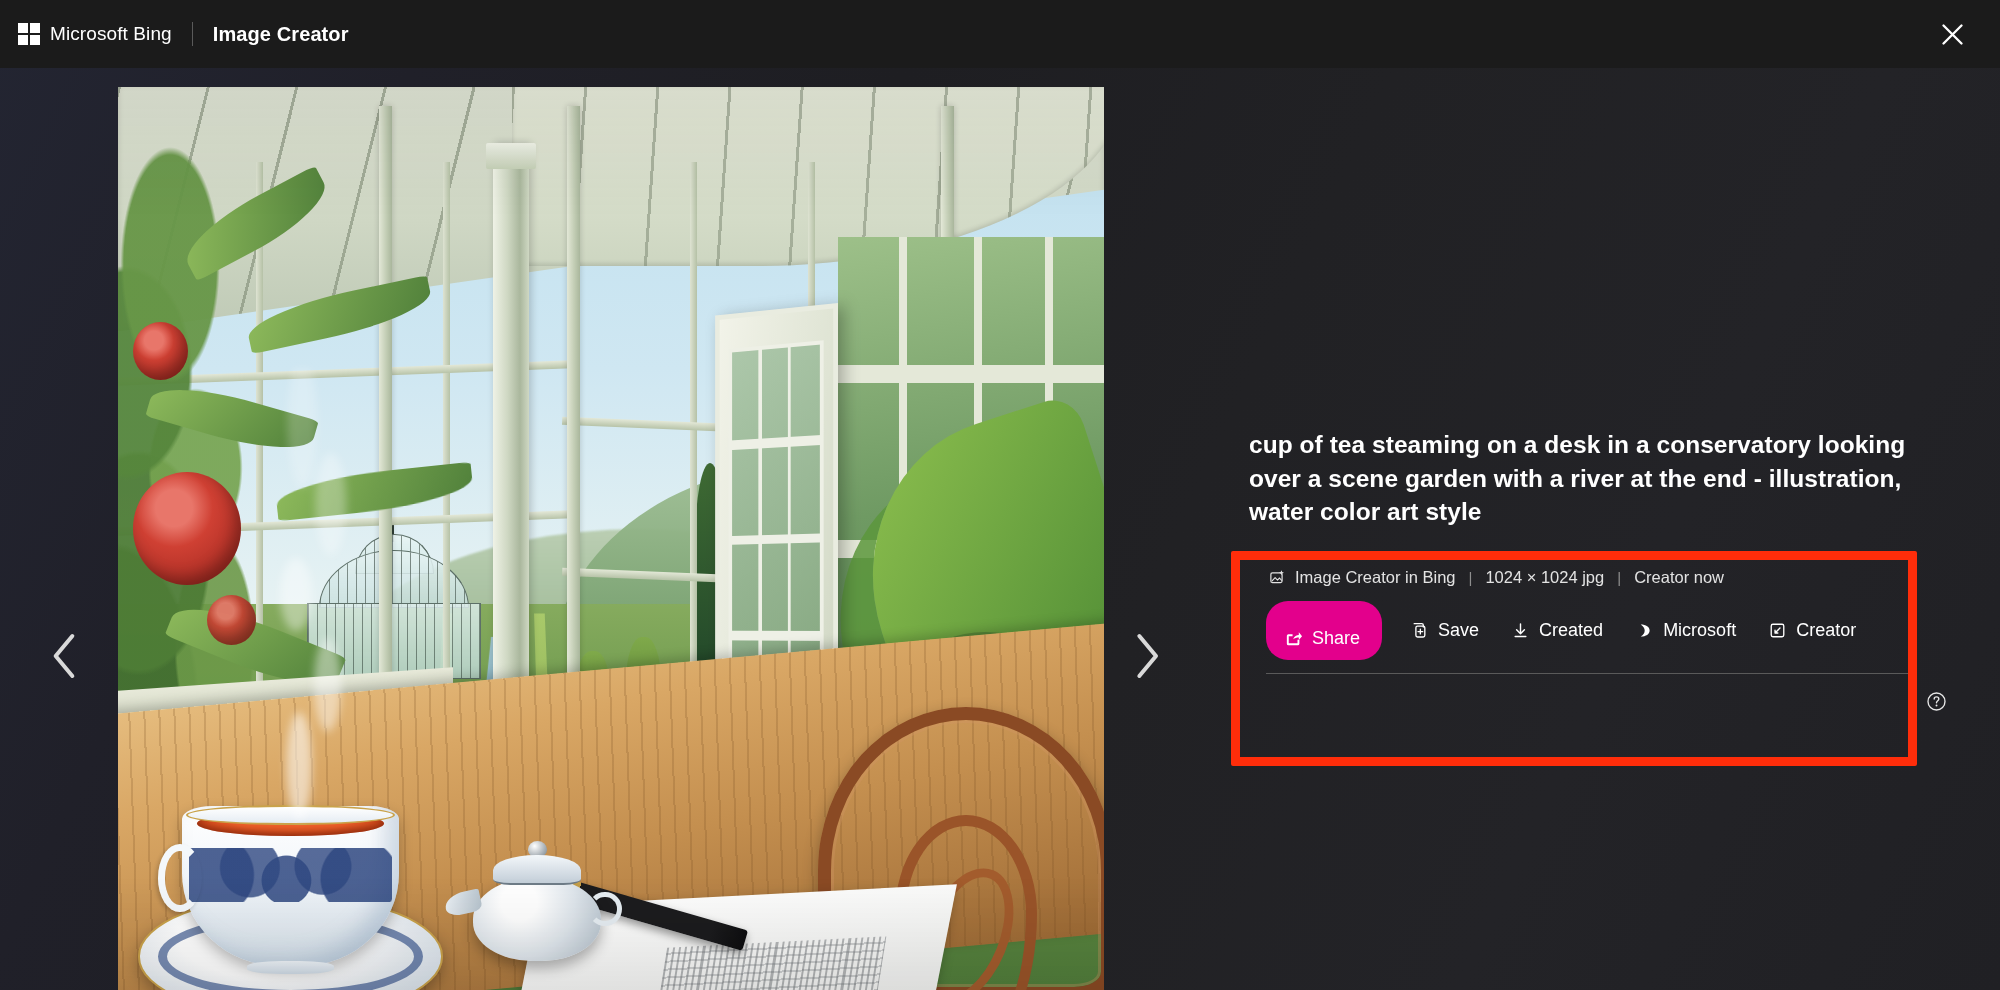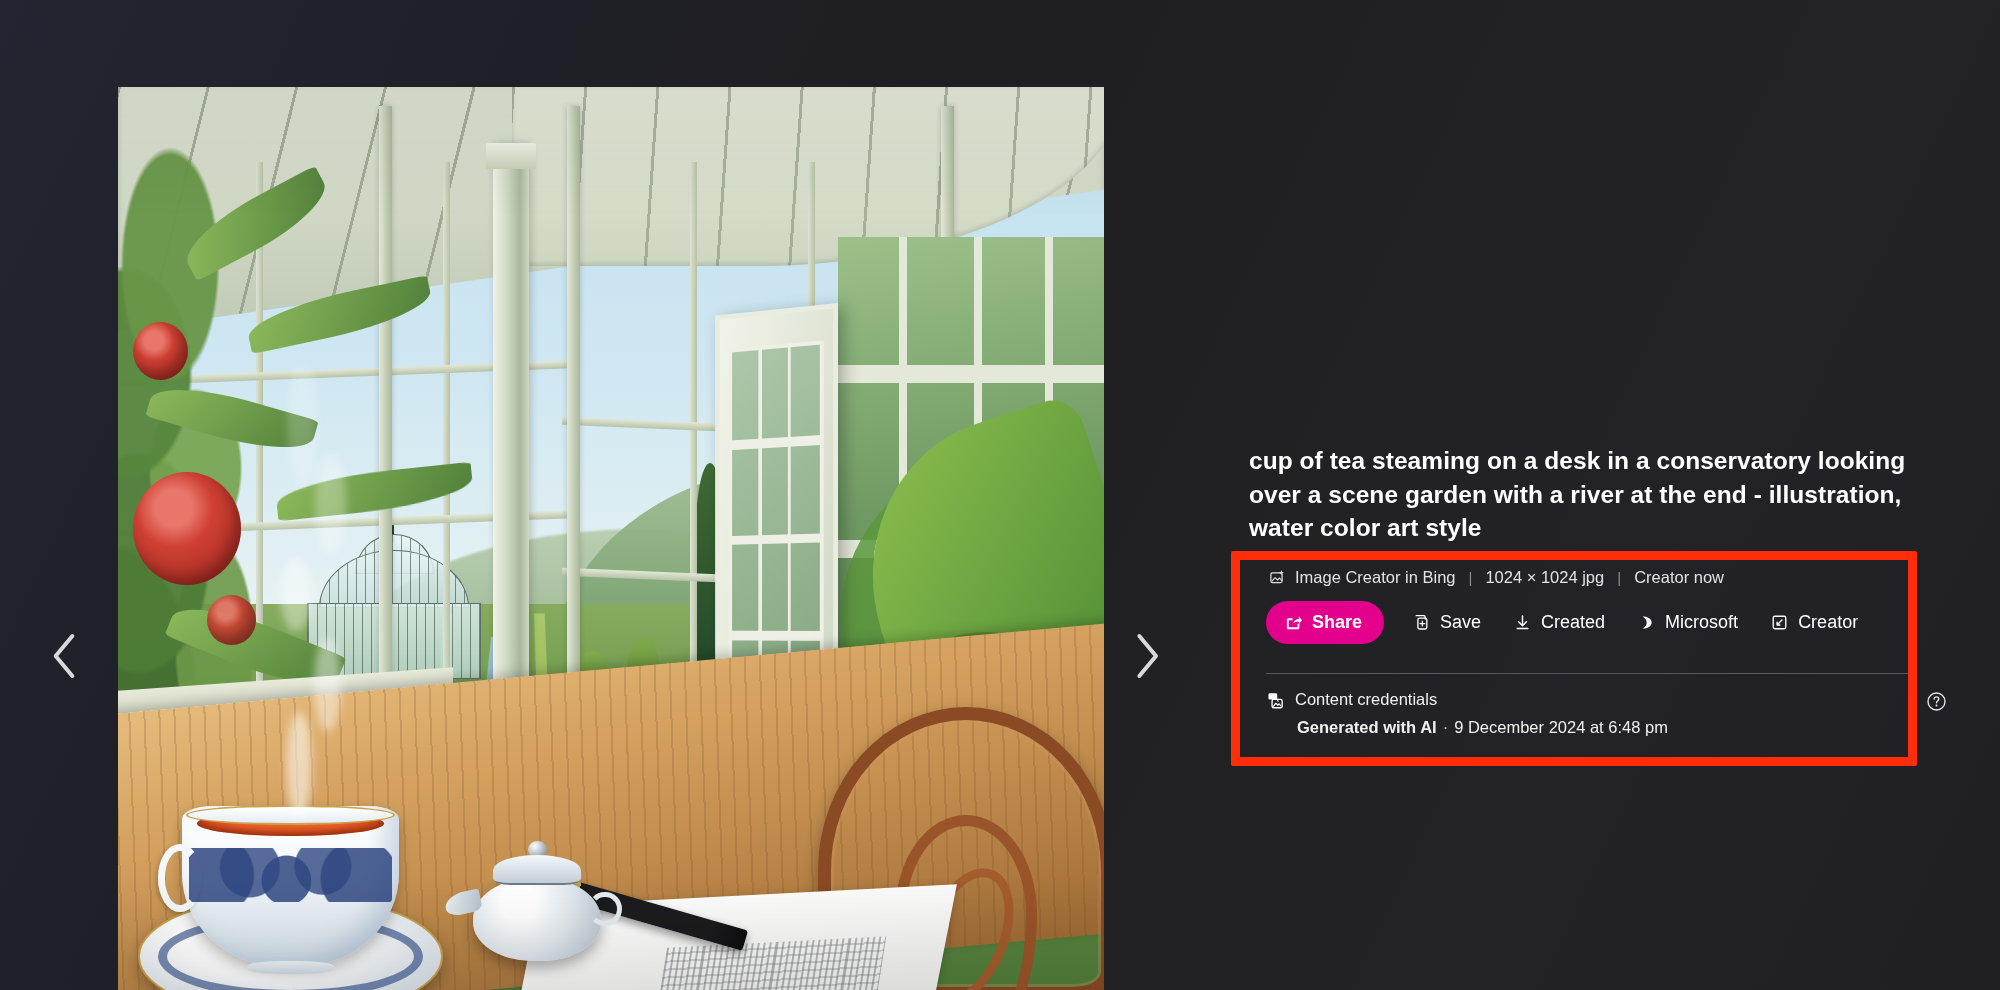--- a/index.html
+++ b/index.html
@@ -491,21 +491,21 @@
   .nav-arrow {
     position:absolute; width:64px; height:64px;
     display:flex; align-items:center; justify-content:center;
     cursor:pointer; z-index:30;
   }
   .nav-prev { left:32px; top:556px; }
   .nav-next { left:1114px; top:556px; }
 
   
   .panel {
-    position:absolute; left:1249px; top:444px; width:700px;
+    position:absolute; left:1249px; top:428px; width:700px;
   }
   .prompt {
     color:#ffffff; font-size:24.5px; font-weight:700; line-height:1.37;
     width:660px; letter-spacing:.05px;
   }
 
   .redbox {
     position:absolute; left:1231px; top:551px; width:686px; height:215px;
     border:9px solid #ff2d0a;
     border-radius:2px;
@@ -526,22 +526,22 @@
     display:flex; align-items:center; gap:0;
   }
   .btn {
     display:flex; align-items:center; gap:9px;
     color:#fff; font-size:18px; font-weight:400;
     padding:11px 16px; border-radius:22px; cursor:pointer;
     white-space:nowrap; background:transparent; border:none;
     font-family:"Liberation Sans", sans-serif;
   }
   .btn.share {
-    background:#e3008c; padding:11px 22px 11px 18px; margin-right:12px;
-    font-weight:700;
+    background:#e3008c; padding:27px 22px 11px 18px; margin-right:12px;
+    font-weight:400;
   }
   .btn .ico { display:flex; align-items:center; }
 
   .divider {
     position:absolute; left:1266px; top:673px; width:648px; height:1px;
     background:#5a5a5a;
   }
 
   .cc {
     position:absolute; left:1266px; top:690px;
@@ -562,20 +562,37 @@
     width:22px; height:22px; cursor:pointer;
     display:flex; align-items:center; justify-content:center;
     z-index:25;
   }
 </style>
 </head>
 <body>
 
 <div id="app">
 
+  <div class="header">
+    <div class="ms-logo">
+      <i></i>
+        <i></i>
+        <i></i>
+        <i></i>
+    </div>
+    <div class="brand-name">Microsoft Bing</div>
+    <div class="brand-div"></div>
+    <div class="product-name">Image Creator</div>
+
+    <div class="close-btn">
+      <svg width="27" height="27" viewBox="0 0 24 24">
+        <path d="M4 4 L20 20 M20 4 L4 20" stroke="#ffffff" stroke-width="2.1" stroke-linecap="round" fill="none"></path>
+      </svg>
+    </div>
+  </div>
 
   <div class="stage">
 
     <div class="art-frame">
       <div class="art">
         <div class="sky"></div>
 
         <div class="hill-a"></div>
         <div class="hill-b"></div>
         <div class="lawn"></div>
@@ -758,36 +775,20 @@
           <rect x="3.4" y="3.4" width="13.2" height="13.2" rx="1.8" stroke="#ffffff" stroke-width="1.4" fill="none"></rect>
           <path d="M12.6 7.4 L7.4 12.6 M7.4 12.6 H10.4 M7.4 12.6 V9.6" stroke="#ffffff" stroke-width="1.4" fill="none" stroke-linecap="round" stroke-linejoin="round"></path>
         </svg>
       </span>
       <span>Creator</span>
     </button>
   </div>
 
   <div class="divider"></div>
 
-  <div class="cc">
-    <div class="cc-head">
-      <span class="ico">
-        <svg width="19" height="19" viewBox="0 0 20 20" style="margin-top:1px">
-          <rect x="2.6" y="2.4" width="9.2" height="6.6" rx="1.5" fill="#ffffff"></rect>
-          <path d="M11.8 9 L14 11 L11.8 11 Z" fill="#ffffff"></path>
-          <rect x="6.4" y="8.8" width="10.6" height="8.8" rx="1.6" stroke="#ffffff" stroke-width="1.4" fill="none"></rect>
-          <path d="M7.6 16.4 L10.4 12.8 L12.4 15 L13.8 13.4 L15.8 16" stroke="#ffffff" stroke-width="1.2" fill="none" stroke-linejoin="round"></path>
-        </svg>
-      </span>
-      <span>Content credentials</span>
-    </div>
-    <div class="cc-sub">
-      <b>Generated with AI</b><span class="cc-dot">·</span><span>9 December 2024 at 6:48 pm</span>
-    </div>
-  </div>
 
   <div class="help-btn">
     <svg width="21" height="21" viewBox="0 0 20 20">
       <circle cx="10" cy="10" r="8.1" stroke="#e8e8e8" stroke-width="1.3" fill="none"></circle>
       <path d="M7.8 7.6 C7.8 6.3 8.8 5.6 10 5.6 C11.3 5.6 12.2 6.4 12.2 7.6 C12.2 9.3 10 9.2 10 11.3" stroke="#e8e8e8" stroke-width="1.3" fill="none" stroke-linecap="round"></path>
       <circle cx="10" cy="13.9" r="0.95" fill="#e8e8e8"></circle>
     </svg>
   </div>
 
   <div class="redbox"></div>

